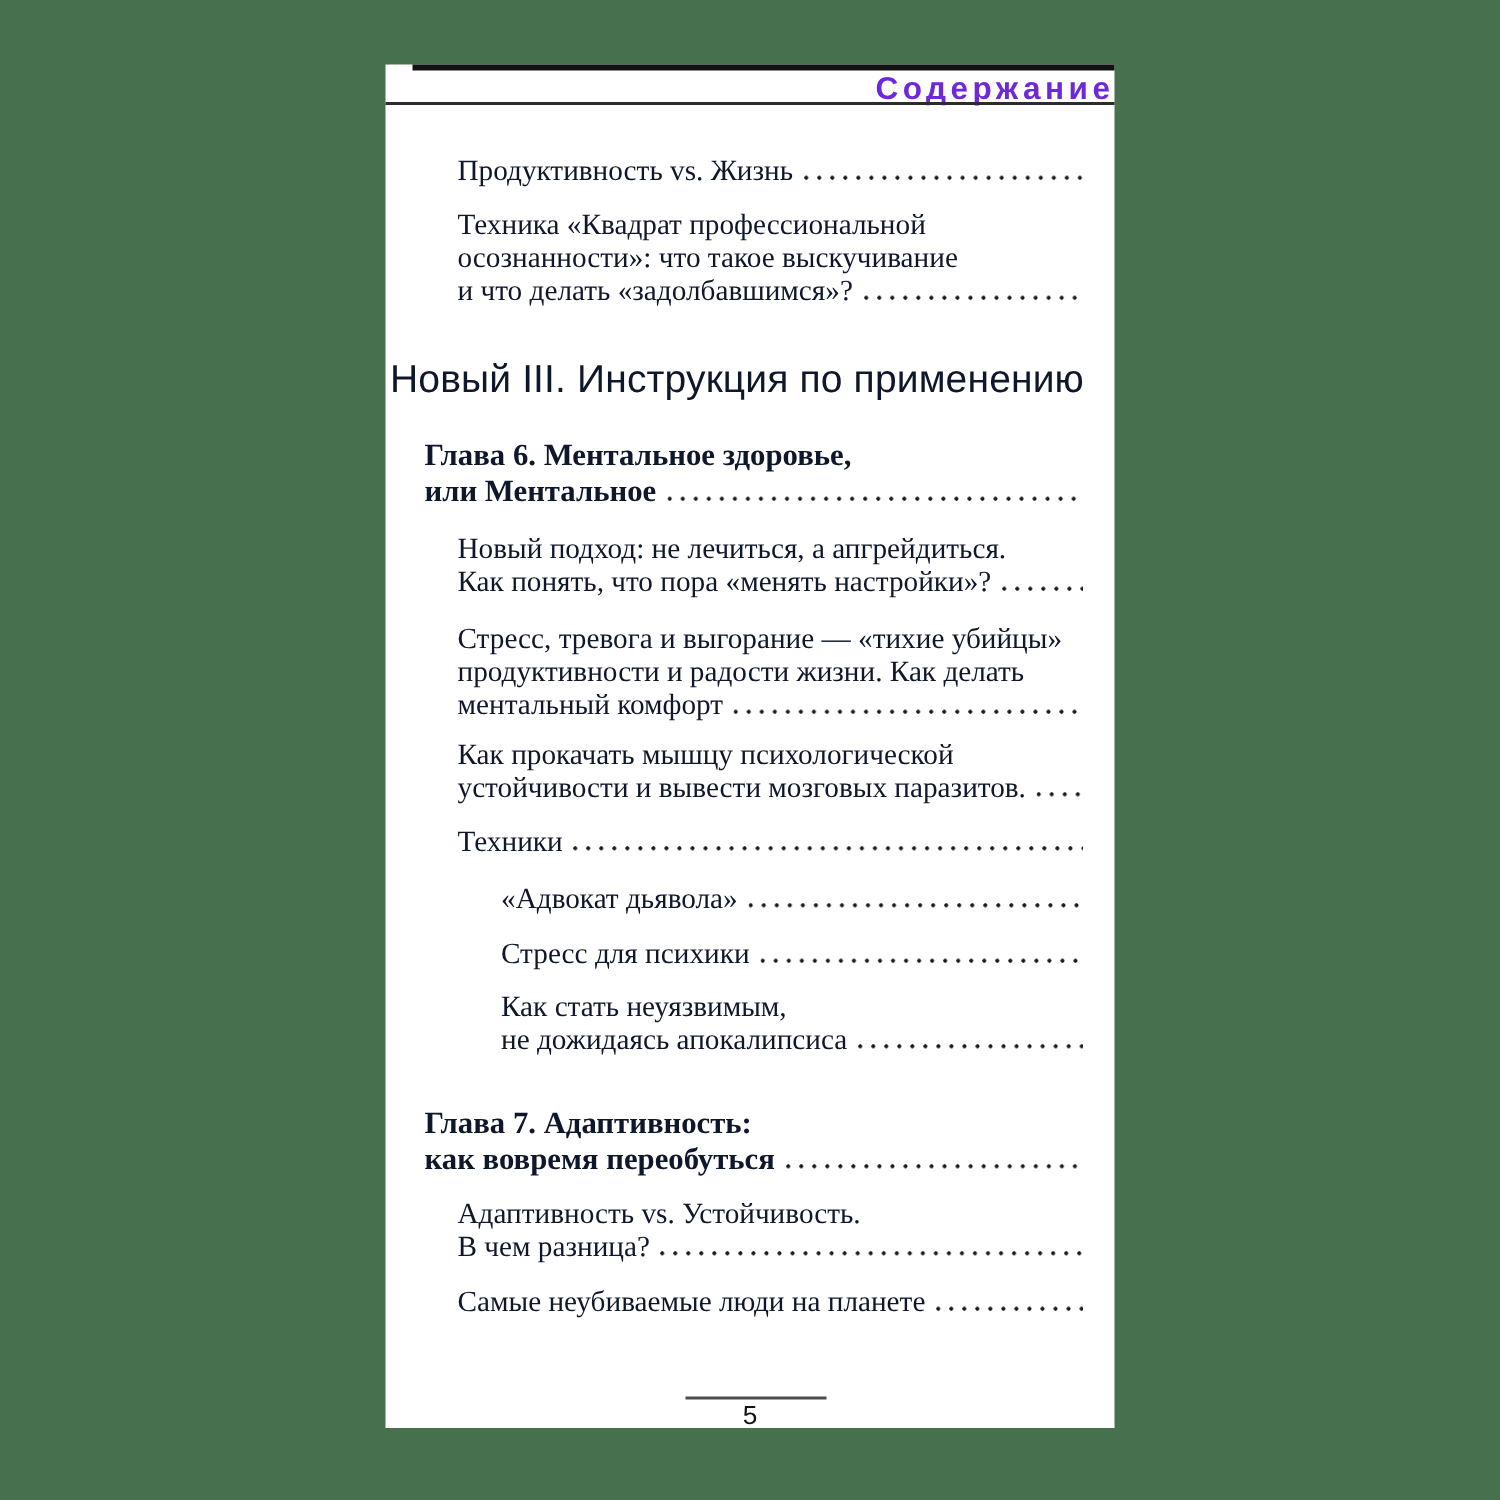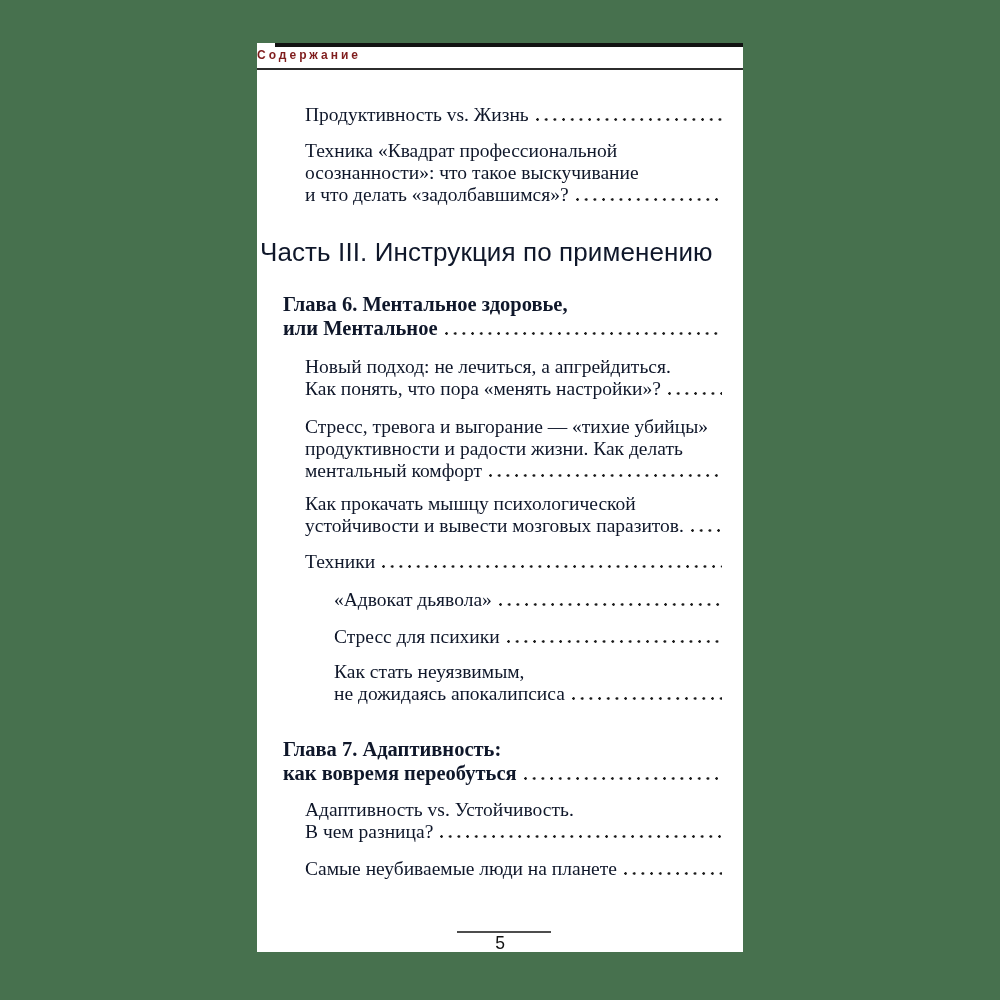--- a/index.html
+++ b/index.html
@@ -29,26 +29,26 @@
     left: 18px;
     right: 0;
     height: 4px;
     background: #121212;
   }
   .running-head {
     position: absolute;
     top: 5px;
     left: 0;
     right: 0;
-    text-align: left;
+    text-align: right;
     font-family: "Liberation Sans", sans-serif;
-    font-size: 12px;
+    font-size: 21px;
     font-weight: 600;
     letter-spacing: 3px;
-    color: #7f1d1d;
+    color: #6d28d9;
   }
   .head-rule {
     position: absolute;
     top: 25px;
     left: 0;
     right: 0;
     height: 2px;
     background: #2c2c2c;
   }
   .toc {
@@ -146,21 +146,21 @@
         <div class="toc-item t-entry" style="top: 97px;">
           <div class="toc-line">Техника «Квадрат профессиональной</div>
           <div class="toc-line">осознанности»: что такое выскучивание</div>
           <div class="toc-line line-last">
             <span class="txt">и что делать «задолбавшимся»?</span>
             <span class="leader"></span>
           </div>
         </div>
         <div class="toc-item t-part" style="top: 194px;">
           <div class="toc-line line-last">
-            <span class="txt">Часть III. Инструкция по применению</span>
+            <span class="txt">Новый III. Инструкция по применению</span>
             <span class="leader"></span>
           </div>
         </div>
         <div class="toc-item t-chapter" style="top: 250px;">
           <div class="toc-line">Глава 6. Ментальное здоровье,</div>
           <div class="toc-line line-last">
             <span class="txt">или Ментальное</span>
             <span class="leader"></span>
           </div>
         </div>

